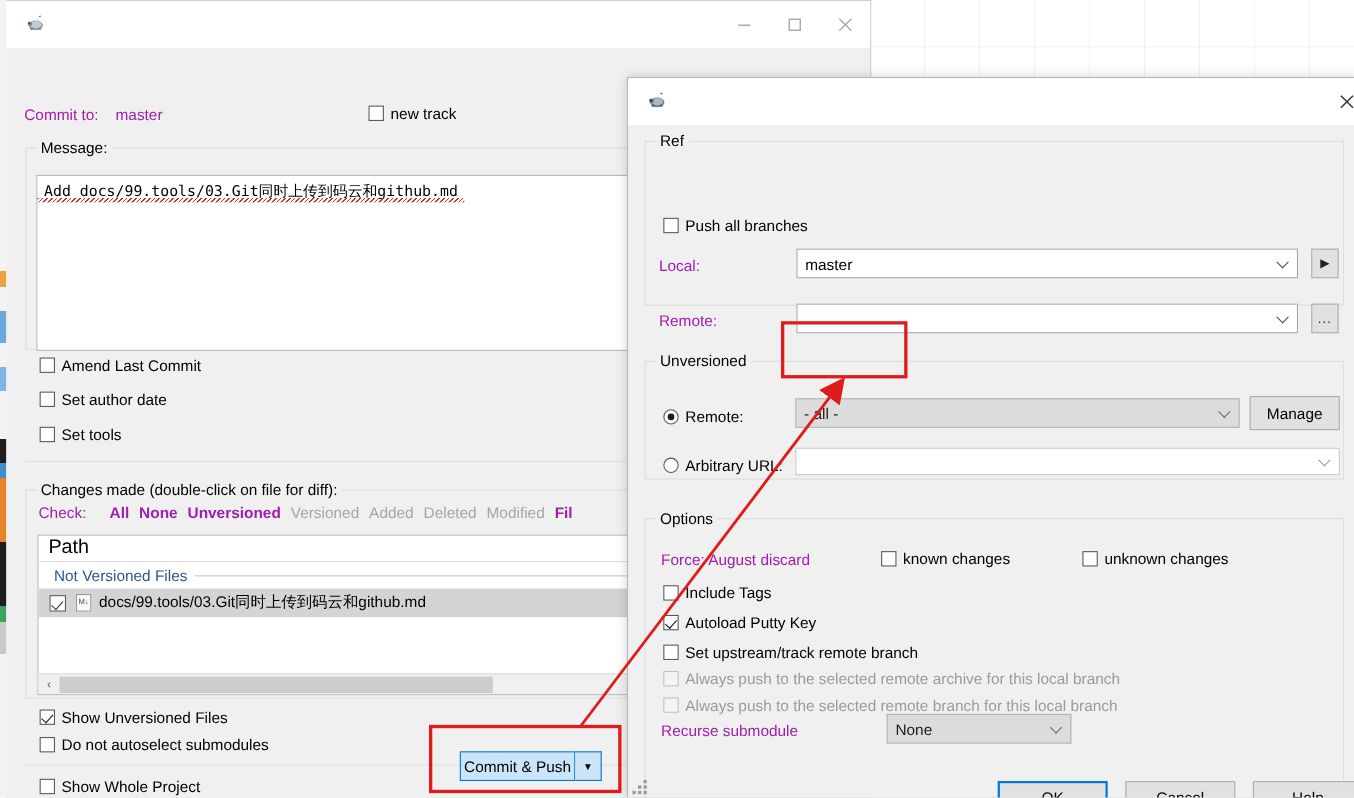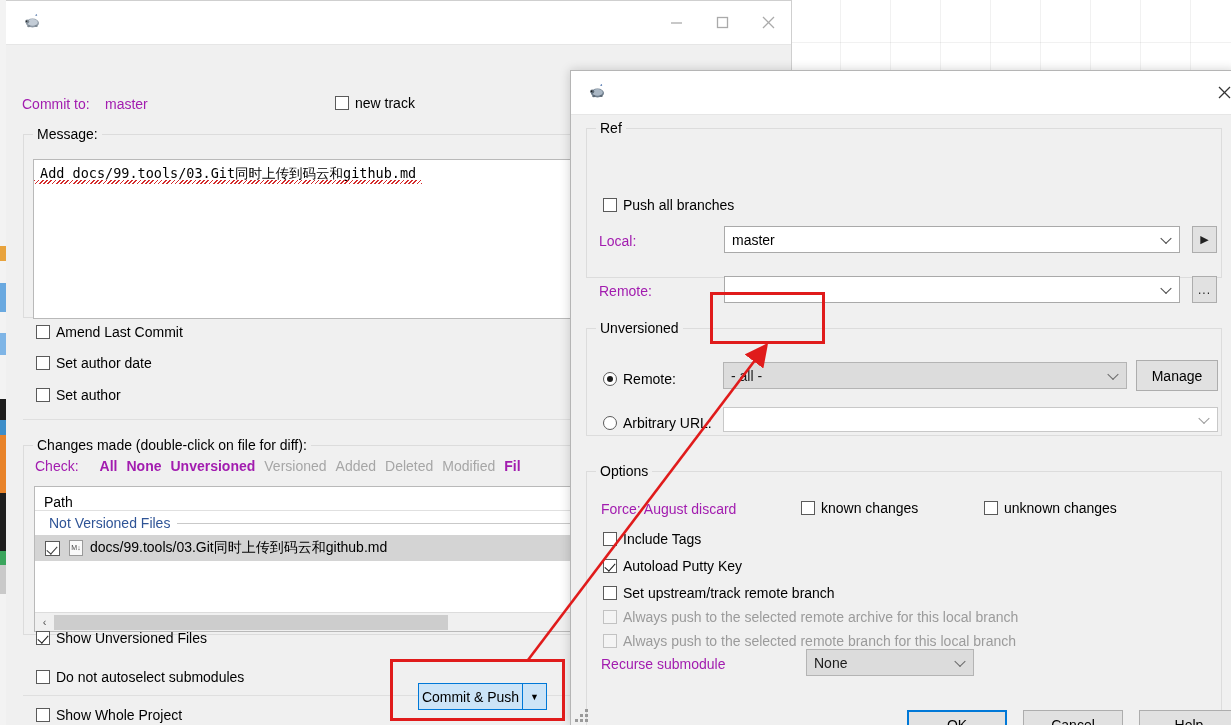--- a/index.html
+++ b/index.html
@@ -124,22 +124,22 @@
   
   .btn {
     background:#e1e1e1; border:1px solid #adadad; font-size:14px;
     display:flex; align-items:center; justify-content:center; color:#000;
   }
   .btn.primary-focus { border:2px solid #0078d7; background:#e1e1e1; }
   .btn.blue { background:#cce4f7; border:1px solid #0078d7; }
 
   
   #file-list { position:absolute; background:#fff; border:1px solid #b9b9b9; }
-  .fl-header { height:24px; border-bottom:1px solid #e0e0e0; display:flex; align-items:flex-end;
-    padding-left:9px; font-size:14px; }
+  .fl-header { height:24px; border-bottom:1px solid #e0e0e0; display:flex; align-items:flex-start;
+    padding-left:9px; font-size:18px; }
   .fl-group { color:#2f5496; font-size:14px; padding-left:14px; position:relative;
     height:24px; display:flex; align-items:center; }
   .fl-group .line { position:absolute; left:142px; right:6px; top:50%; height:1px; background:#c9c9c9; }
   .fl-row { height:26px; display:flex; align-items:center; padding-left:10px; background:#d4d4d4; }
   .fl-row .cbx {
     width:15px; height:15px; border:1px solid #5a5a5a; background:#fff; position:relative; flex:none;
   }
   .fl-row .cbx::after {
     content:""; position:absolute; left:3px; top:2px; width:5px; height:9px;
     border:solid #3a3a3a; border-width:0 1.6px 1.6px 0; transform:rotate(42deg);
@@ -238,21 +238,21 @@
     <div class="row cb" style="left:30px; top:279px;">
       <span class="box"></span>
       <span class="txt">Amend Last Commit</span>
     </div>
     <div class="row cb" style="left:30px; top:310px;">
       <span class="box"></span>
       <span class="txt">Set author date</span>
     </div>
     <div class="row cb" style="left:30px; top:342px;">
       <span class="box"></span>
-      <span class="txt">Set author</span>
+      <span class="txt">Set tools</span>
     </div>
 
     <div class="hsep" style="left:17px; top:374px; width:742px;"></div>
 
     <div class="group" style="left:17px; top:400px; width:742px; height:190px;">
       <span class="gtitle">Changes made (double-click on file for diff):</span>
     </div>
 
     <div class="row" style="left:29px; top:413px; display:flex; align-items:baseline; gap:9px;">
       <span class="lbl" style="margin-right:12px;">Check:</span>
@@ -278,21 +278,21 @@
         <span class="cbx"></span>
         <span class="ficon">M↓</span>
         <span class="fname">docs/99.tools/03.Git同时上传到码云和github.md</span>
       </div>
       <div class="fl-scroll">
         <span class="lbtn">‹</span>
         <span class="thumb" style="width:394px;"></span>
       </div>
     </div>
 
-    <div class="row cb checked" style="left:30px; top:585px;">
+    <div class="row cb checked" style="left:30px; top:599px;">
       <span class="box"></span>
       <span class="txt">Show Unversioned Files</span>
     </div>
     <div class="row cb" style="left:30px; top:624px;">
       <span class="box"></span>
       <span class="txt">Do not autoselect submodules</span>
     </div>
 
     <div class="hsep" style="left:17px; top:650px; width:742px;"></div>
 

